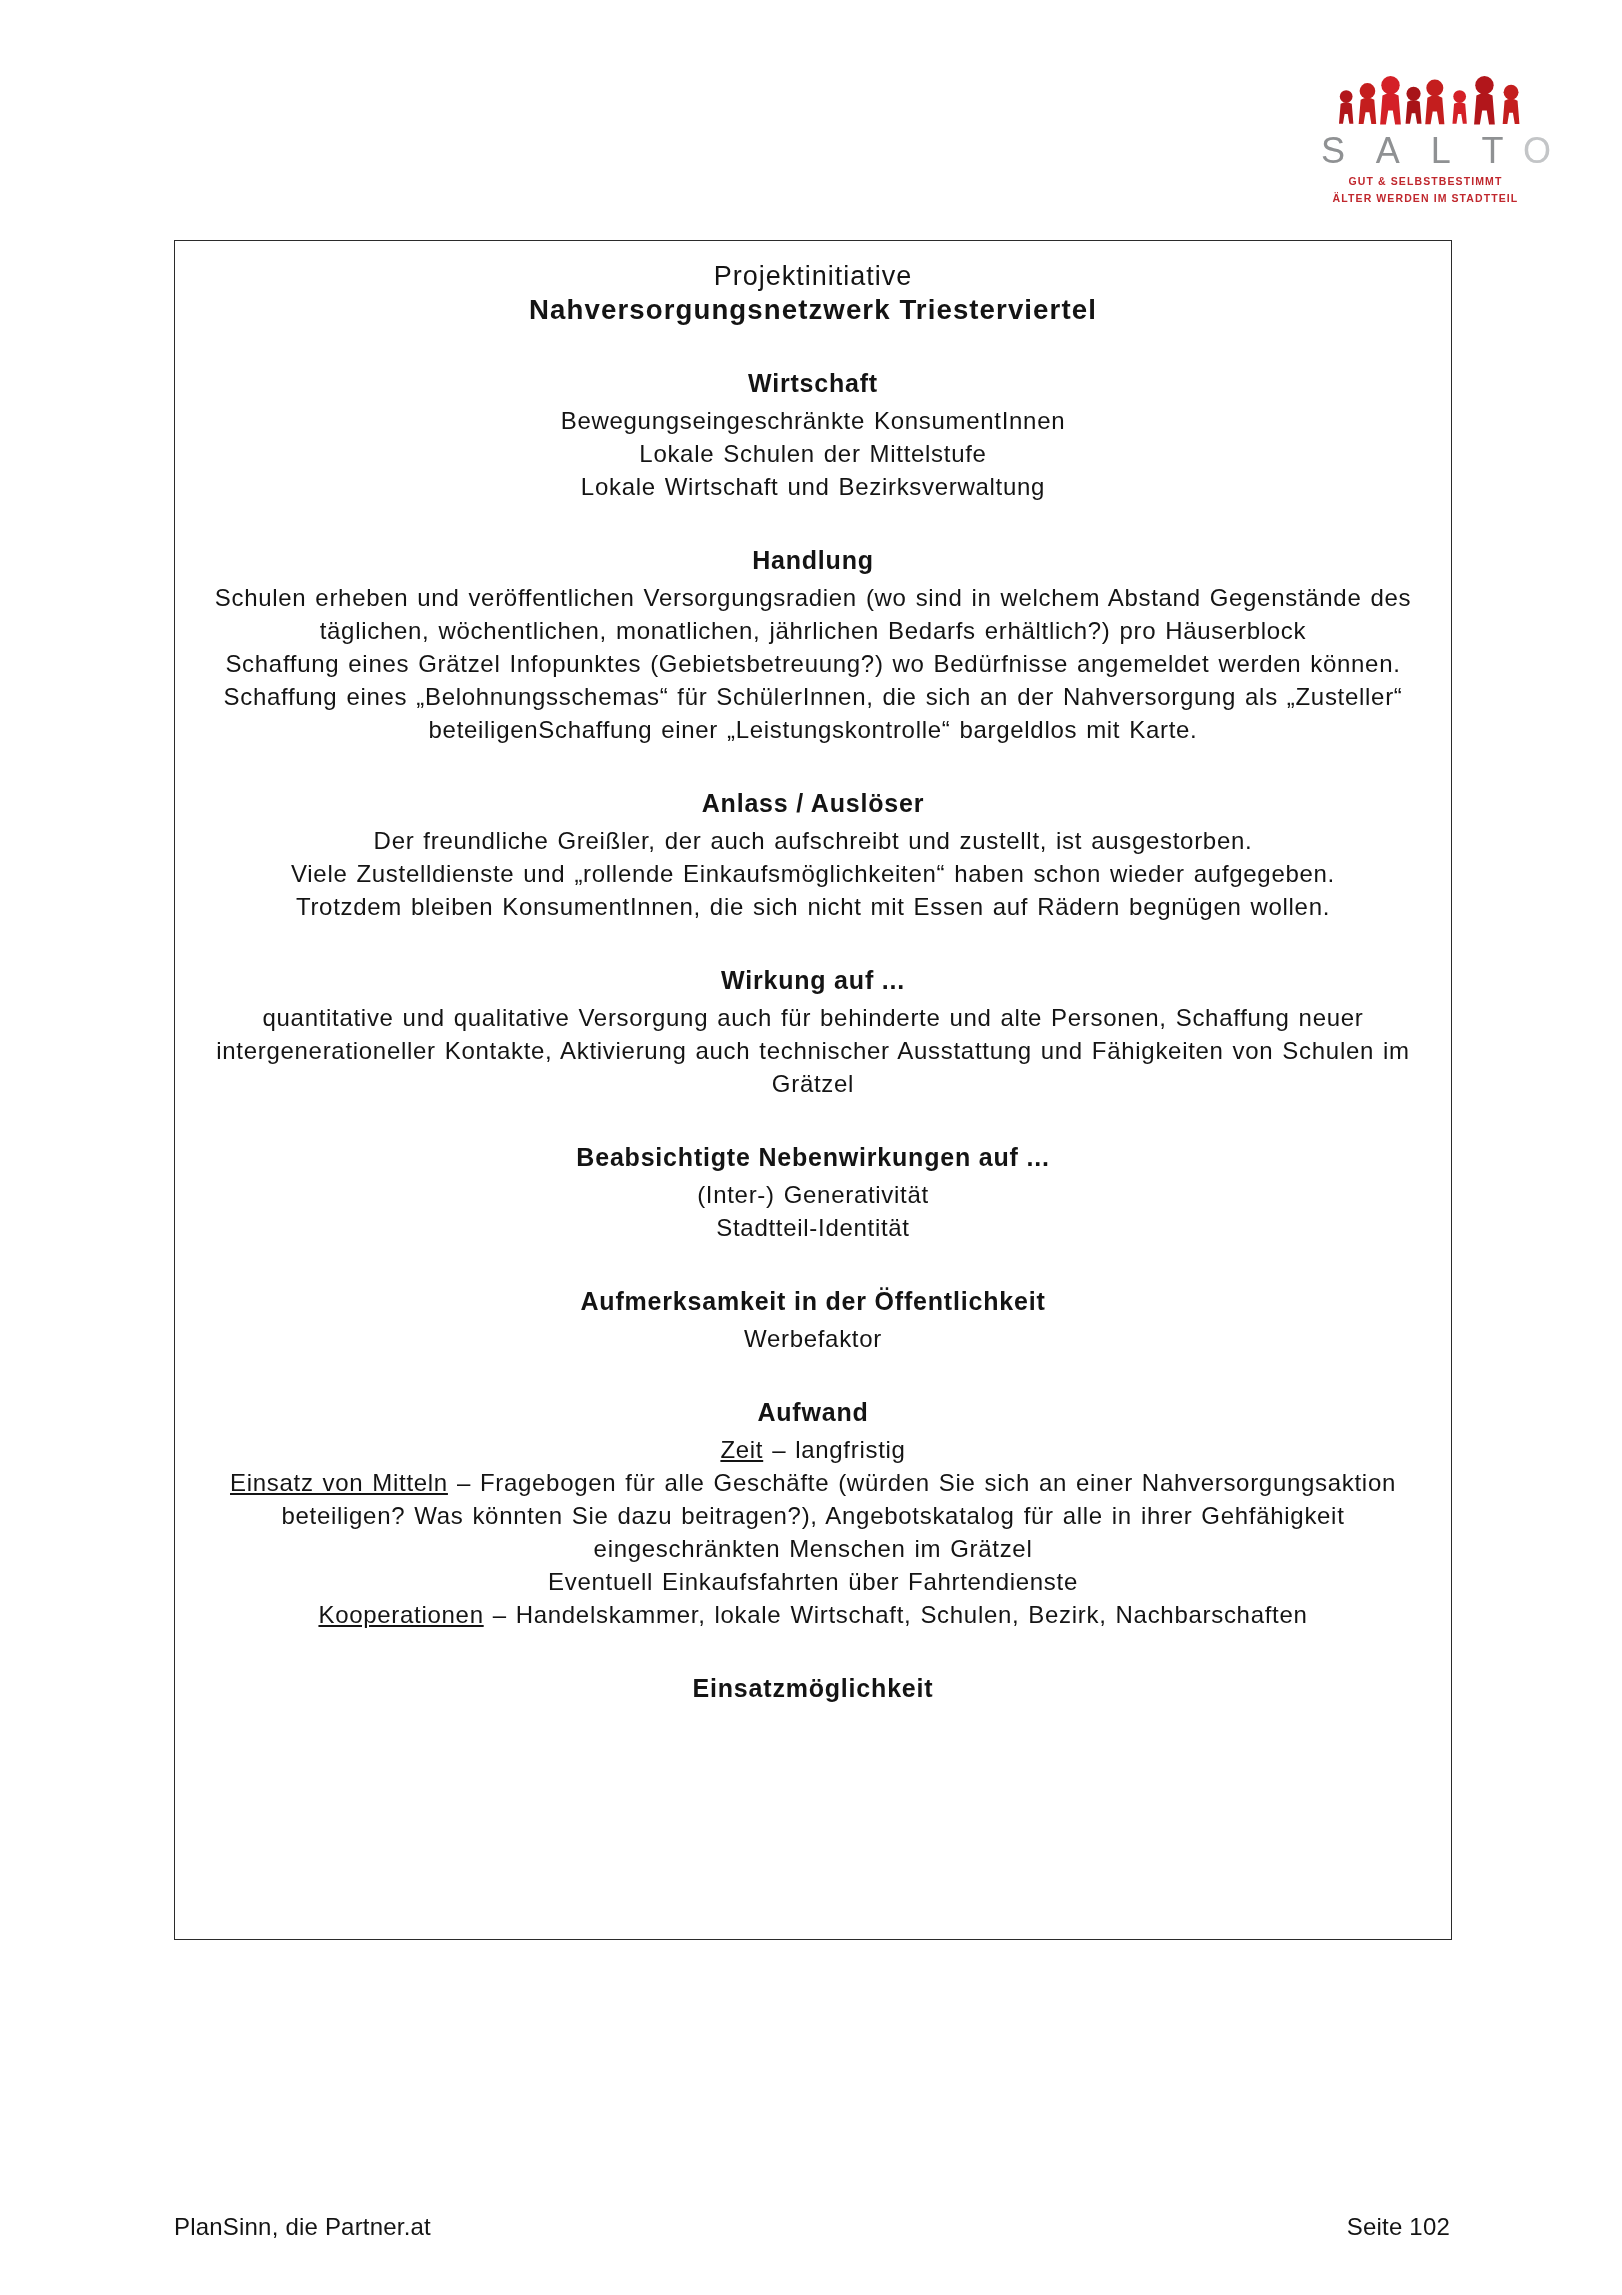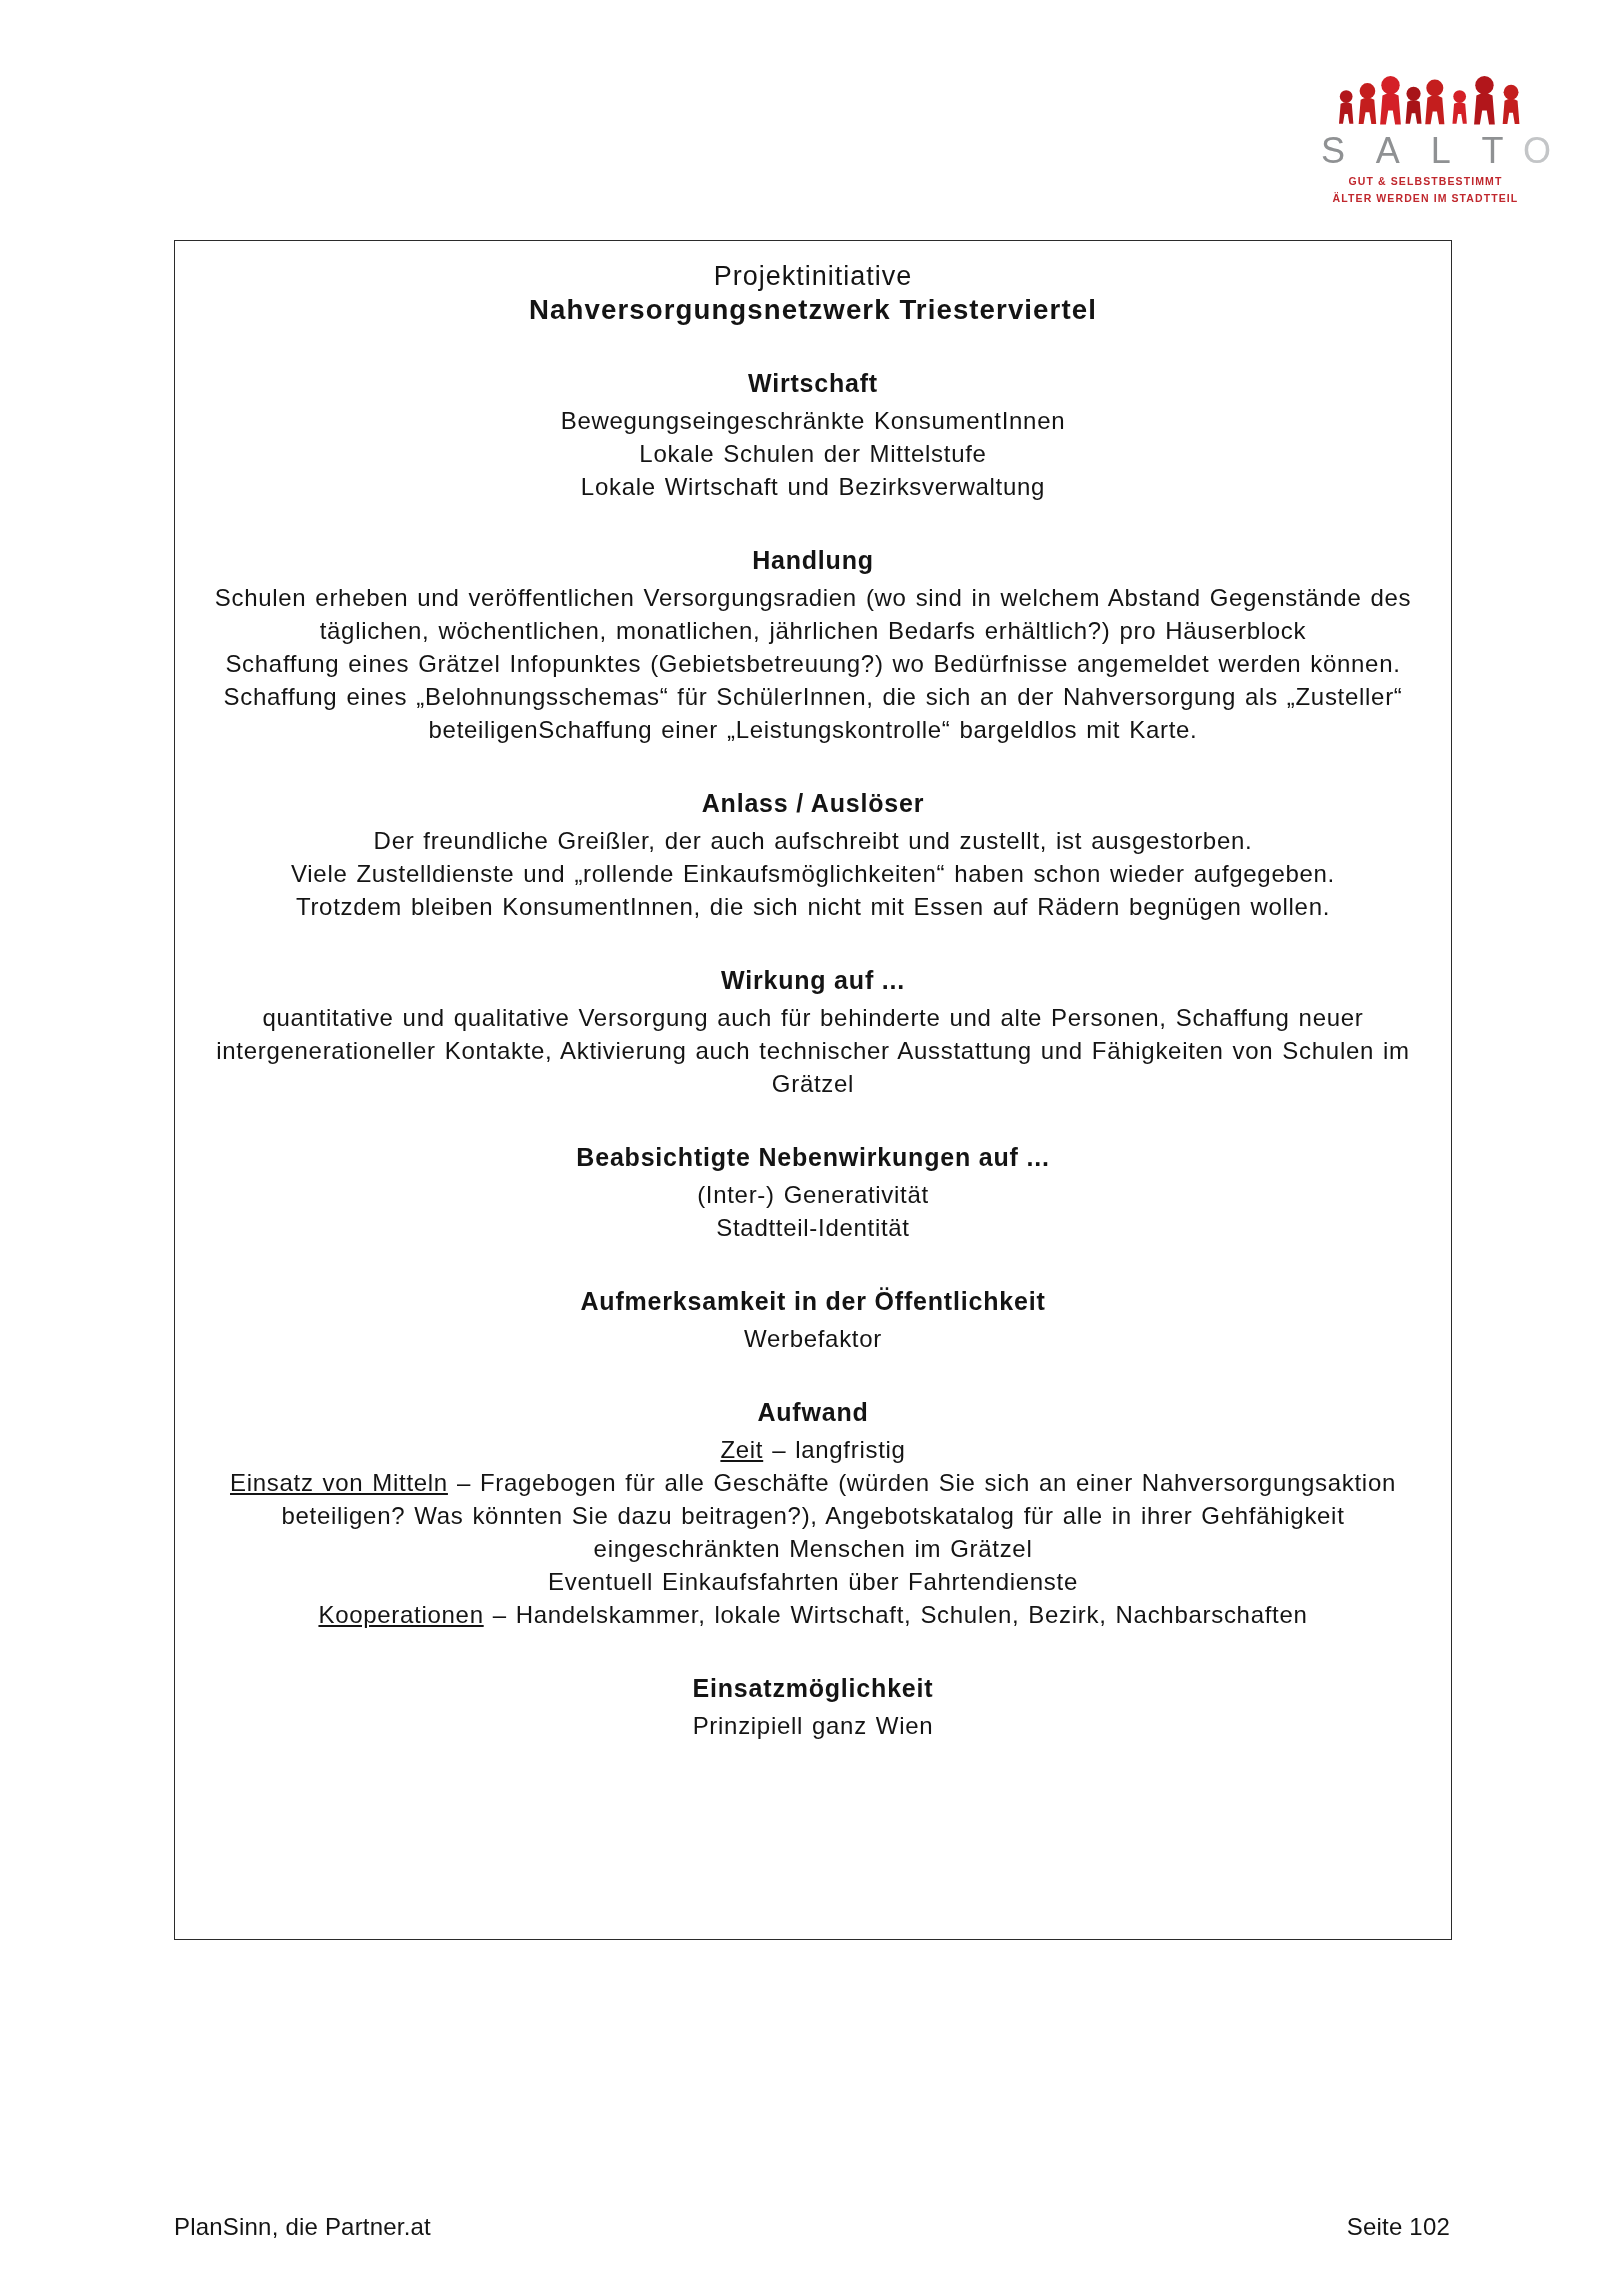--- a/index.html
+++ b/index.html
@@ -184,23 +184,20 @@
     <div class="sec-body">
             <div class="para"><span class="u">Zeit</span><span> – langfristig</span></div>
             <div class="para"><span class="u">Einsatz von Mitteln</span><span> – Fragebogen für alle Geschäfte (würden Sie sich an einer Nahversorgungsaktion beteiligen? Was könnten Sie dazu beitragen?), Angebotskatalog für alle in ihrer Gehfähigkeit eingeschränkten Menschen im Grätzel</span></div>
             <div class="para"><span>Eventuell Einkaufsfahrten über Fahrtendienste</span></div>
             <div class="para"><span class="u">Kooperationen</span><span> – Handelskammer, lokale Wirtschaft, Schulen, Bezirk, Nachbarschaften</span></div>
           </div>
   </section>
 
   <section class="section">
     <div class="sec-heading">Einsatzmöglichkeit</div>
-    <div class="sec-body">
-            <div class="para"><span>Prinzipiell ganz Wien</span></div>
-          </div>
   </section>
 </div>
   </div>
 
   <div class="footer-left">PlanSinn, die Partner.at</div>
   <div class="footer-right">Seite 102</div>
 
 </div>
 
 

